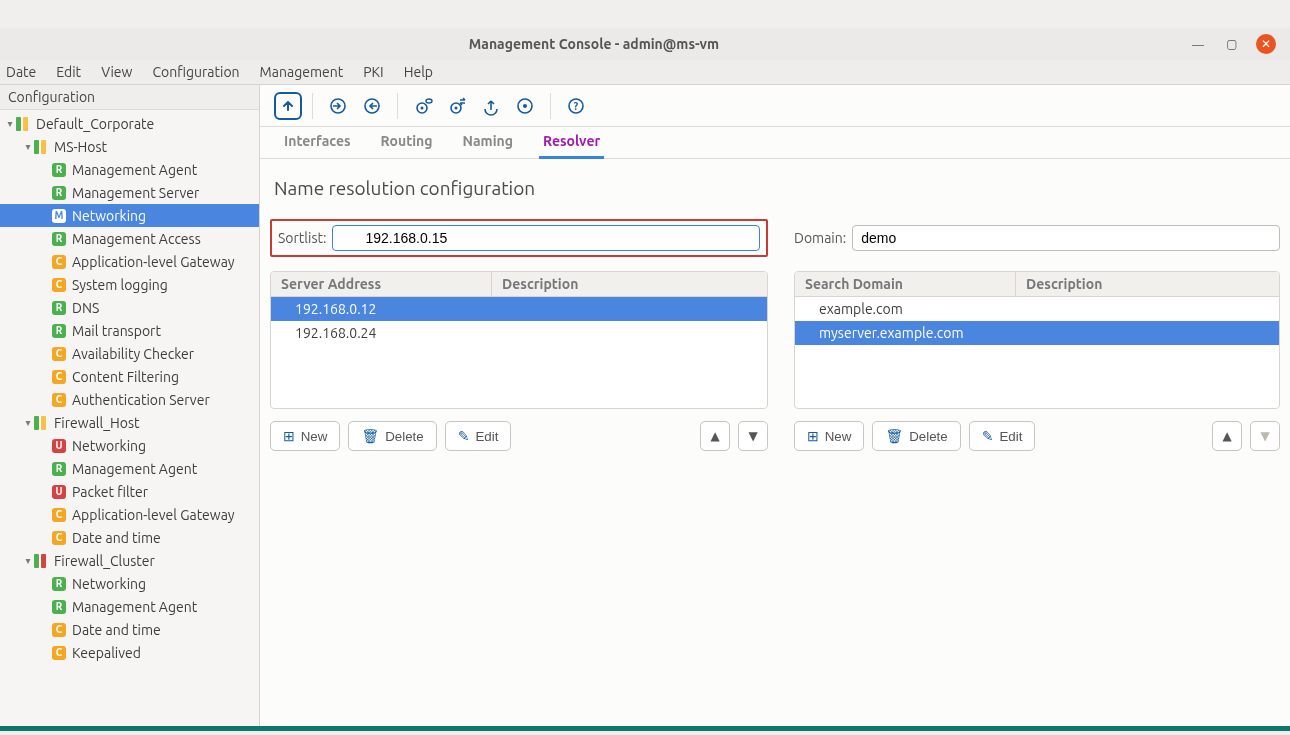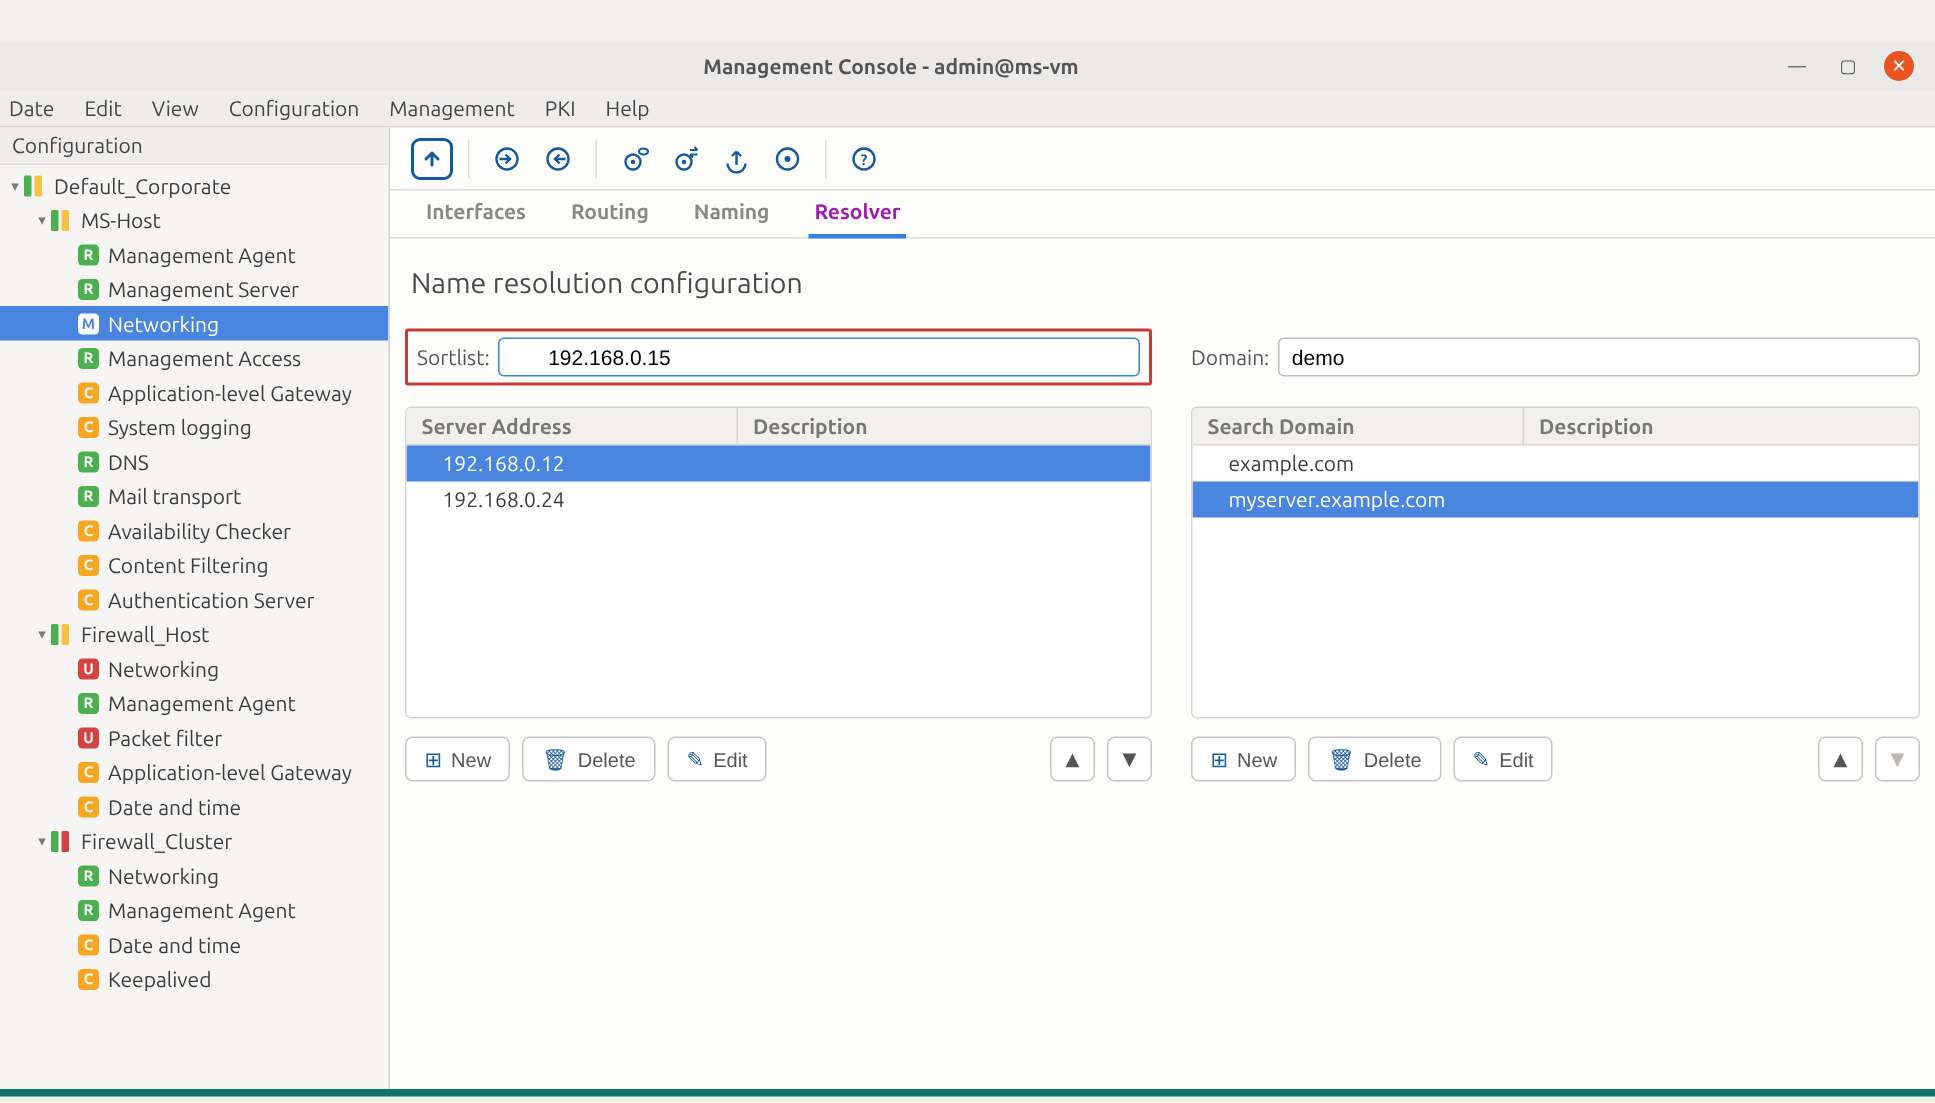--- a/index.html
+++ b/index.html
@@ -35,21 +35,21 @@
   .tab.active { color:#a21caf; border-bottom-color:#3584e4; }
   .page { padding:18px 10px 0 10px; flex:1; display:flex; flex-direction:column; }
   .page h2 { margin:0 4px 20px 4px; font-weight:400; font-size:19px; color:#4a4a4a;}
   .cols { display:flex; gap:26px; flex:1;}
   .col { display:flex; flex-direction:column; width:498px;}
   .topfld { display:flex; align-items:center; gap:6px; margin-bottom:14px;}
   .topfld.hl { border:2px solid #c63b33; padding:4px 6px; border-radius:2px;}
   .topfld label { color:#555; }
   .topfld input { flex:1; height:26px; border:1px solid #c0bdb8; border-radius:4px; padding:0 8px; font-size:14px; background:#fff;}
   .topfld.hl input { border-color:#3584e4;padding-left:32px; }
-  .tbl { border:1px solid #d8d5d0; border-radius:4px; background:#fff; height:208px; overflow:hidden;}
+  .tbl { border:1px solid #d8d5d0; border-radius:4px; background:#fff; height:138px; overflow:hidden;}
   .tblh { display:flex; background:#f2f0ed; border-bottom:1px solid #d8d5d0; font-weight:600; color:#777; }
   .tblh .c, .row .c { padding:4px 10px; }
   .row { display:flex; }
   .row.sel { background:#4a86e0; color:#fff;}
   .c1 { width:220px;} .c2 { flex:1;}
   .btnrow { display:flex; gap:8px; margin-top:12px; align-items:center;}
   .btn { border:1px solid #c8c6c0; background:#fff; border-radius:5px; height:30px; padding:0 12px;
          display:inline-flex; align-items:center; gap:6px; color:#555;}
   .btn .ic{ color:#165a9c; font-size:14px;}
   .spacer{flex:1;}

